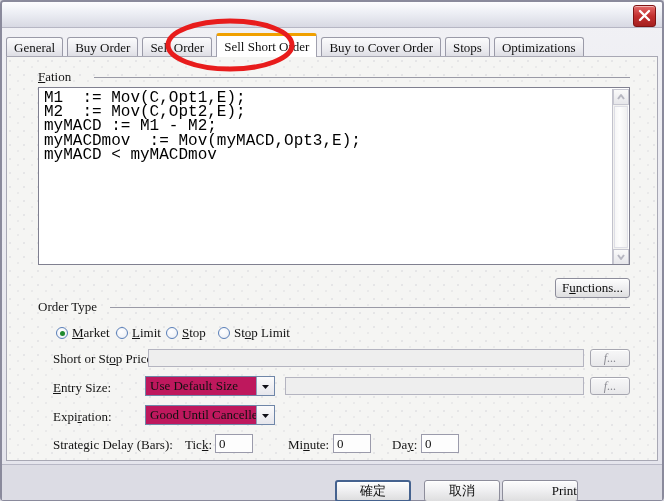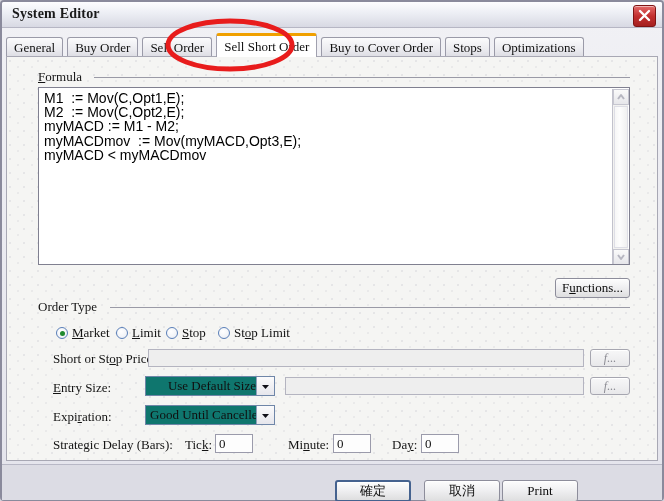--- a/index.html
+++ b/index.html
@@ -135,22 +135,22 @@
     width: 592px; height: 178px;
     box-sizing: border-box;
     border: 1px solid #808090;
     background: #ffffff;
     overflow: hidden;
   }
   .formula-text {
     position: absolute;
     left: 5px; top: 3px;
     margin: 0;
-    font-family: Liberation Sans, sans-serif;
-    font-size: 14px;
+    font-family: Liberation Mono, monospace;
+    font-size: 16px;
     line-height: 14.2px;
     color: #000000;
     white-space: pre;
   }
   .vscroll {
     position: absolute;
     right: 1px; top: 1px;
     width: 16px; height: 176px;
     background: #f2f2f0;
     border-left: 1px solid #c2c2cc;
@@ -251,25 +251,24 @@
     padding: 0 3px;
     line-height: normal;
   }
   .tinput.disabled { background: #eeeeee; border-color: #b4b4c0; }
   .tinput.num { text-align: left; }
 
   .combo {
     position: absolute;
     box-sizing: border-box;
     border: 1px solid #6f86a8;
-    background: #0f766e;
+    background: #be185d;
     display: flex;
     align-items: center;
     cursor: pointer;
-    text-align: right;
   }
   .combo-text {
     flex: 1;
     font-size: 13px;
     color: #101010;
     padding-left: 4px;
     white-space: nowrap;
     overflow: hidden;
   }
   .combo-arrow {
@@ -307,21 +306,20 @@
     z-index: 40;
   }
 </style>
 </head>
 <body>
 
 <div id="app">
   <div class="win-frame"></div>
 
   <div class="titlebar">
-    <div class="title-text">System Editor</div>
     <div class="close-btn">
       <span>
         <svg width="15" height="15" viewBox="0 0 15 15">
           <path d="M3 3 L12 12 M12 3 L3 12" stroke="#ffffff" stroke-width="2.4" stroke-linecap="round" fill="none"></path>
         </svg>
       </span>
     </div>
   </div>
 
   <div class="tabstrip">
@@ -344,21 +342,21 @@
         <span>Stops</span>
       </div>
     <div class="tab">
         <span>Optimizations</span>
       </div>
   </div>
 
   <div class="client"></div>
 
   <div class="group" style="left:38px; top:69px; width:592px; height:14px;">
-    <div class="group-title"><u class="mn">F</u><span>ormula</span></div>
+    <div class="group-title"><u class="mn">F</u><span>ation</span></div>
     <div class="group-line" style="left:56px; width:536px;"></div>
   </div>
 
   <div class="formula-box">
     <pre class="formula-text">M1  := Mov(C,Opt1,E);
 M2  := Mov(C,Opt2,E);
 myMACD := M1 - M2;
 myMACDmov  := Mov(myMACD,Opt3,E);
 myMACD &lt; myMACDmov</pre>
     <div class="vscroll">
@@ -440,21 +438,21 @@
   <div class="row-label" style="left:392px; top:437px;"><span>Da</span><u class="mn">y</u><span>:</span></div>
   <input class="tinput num" style="left: 421px; top: 434px; width: 38px; height: 19px;" value="0">
 
   <div class="bottombar">
     <div class="btn default bbtn cjk" style="left:333px;">
         <span>確定</span>
       </div>
     <div class="btn bbtn cjk" style="left:422px;">
         <span>取消</span>
       </div>
-    <div class="btn bbtn" style="left:500px;">
+    <div class="btn bbtn" style="left:500px;justify-content:flex-end;">
         <span>Print</span>
       </div>
   </div>
 
   <div class="annot">
     <svg width="132" height="54" viewBox="0 0 132 54">
       <ellipse cx="66" cy="27" rx="62" ry="24" fill="none" stroke="#e81c1c" stroke-width="5"></ellipse>
     </svg>
   </div>
 </div>

